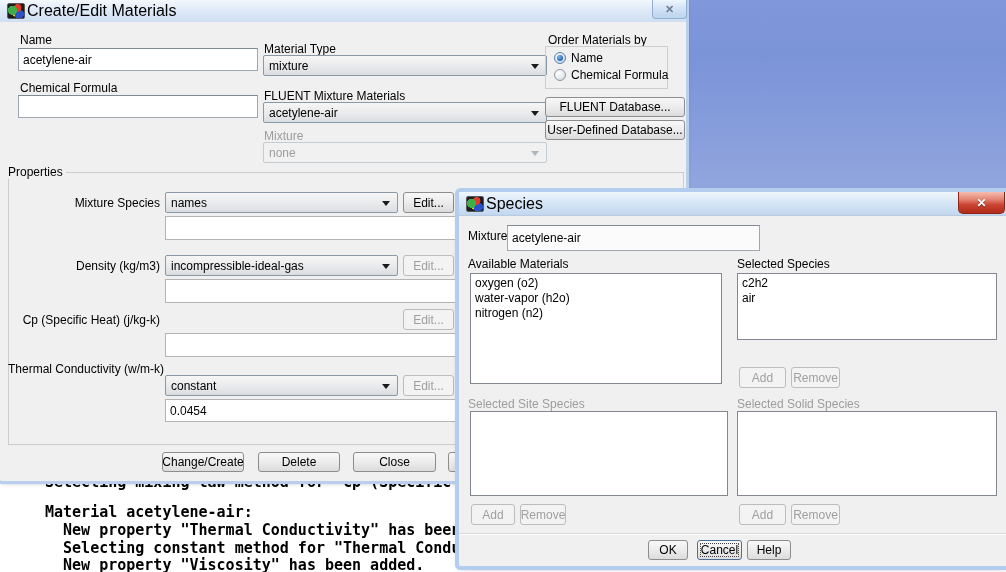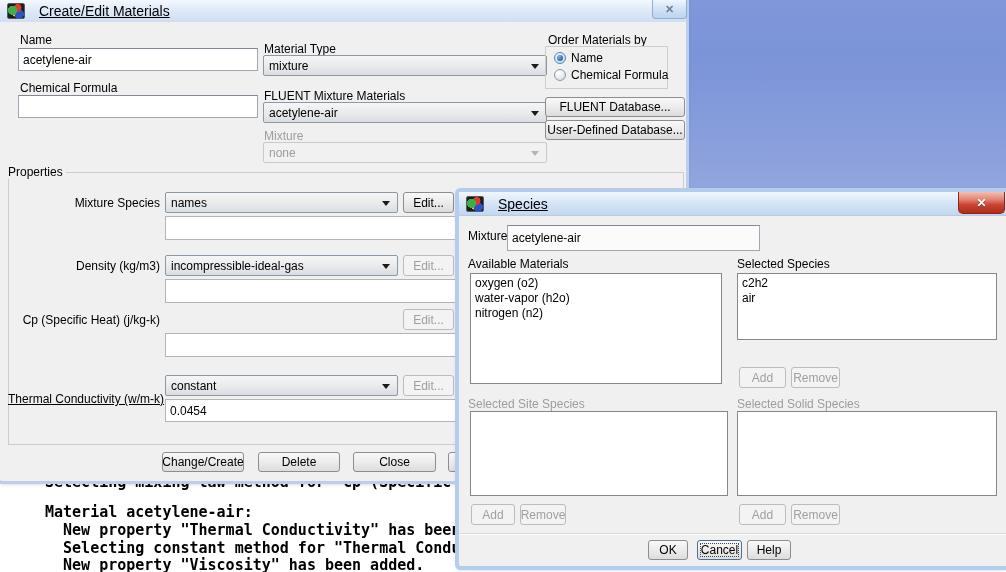--- a/index.html
+++ b/index.html
@@ -14,21 +14,21 @@
            line-height:18px;white-space:pre;z-index:1;}
   .cline{position:absolute;left:45px;white-space:pre;}
 
   
   .win{background:#f0f0f0;box-sizing:content-box;}
   .win1{left:0;top:0;width:686px;height:481px;z-index:2;box-shadow:0 0 0 3px #b9cfec,0 2px 5px rgba(20,40,90,.35);border-radius:0 0 2px 2px;}
   .win2{left:459px;top:192px;width:547px;height:374px;z-index:3;box-shadow:0 0 0 4px #b4cdee,0 2px 6px rgba(20,40,90,.4);border-radius:2px 0 0 2px;}
   .tbar{position:absolute;left:0;top:0;right:0;display:flex;align-items:center;}
   .tbar1{height:22px;background:linear-gradient(#f3f8fd,#dde9f7 50%,#cfdff2);}
   .tbar2{height:23px;background:linear-gradient(#f0f7fd,#d7e6f7 45%,#c2d7ef);border-bottom:1px solid #b9cbe0;}
-  .ttext{margin-left:14px;font-size:14px;text-decoration:underline;}
+  .ttext{margin-left:2px;font-size:16px;}
   .appicon{width:16px;height:14px;margin-left:7px;border:1px solid #5a5a5a;border-radius:2px;
     background-image:
       radial-gradient(circle at 28% 45%,#3fae49 0 32%,transparent 34%),
       radial-gradient(circle at 60% 28%,#e03a2a 0 27%,transparent 29%),
       radial-gradient(circle at 70% 72%,#2a53c9 0 30%,transparent 32%),
       radial-gradient(circle at 45% 70%,#e0d22a 0 20%,transparent 22%),
       linear-gradient(#1d1d1d,#1d1d1d);}
   .closebtn{position:absolute;display:flex;align-items:center;justify-content:center;cursor:default;}
   .close1{left:652px;top:0;width:33px;height:18px;border:1px solid #93aecf;border-top:none;
           border-radius:0 0 4px 4px;background:linear-gradient(#eef6fd,#d3e4f6 45%,#bcd4ee);
@@ -143,21 +143,21 @@
     <span>incompressible-ideal-gas</span>
     <span class="arr"></span>
   </div>
   <div class="btn disabled" style="left:403px;top:255px;width:51px;height:21px;">Edit...</div>
   <div class="fieldarea" style="left:165px;top:279px;width:516px;height:24px;"></div>
 
   <div class="plabel" style="top:313px;">Cp (Specific Heat) (j/kg-k)</div>
   <div class="btn disabled" style="left:403px;top:309px;width:51px;height:21px;">Edit...</div>
   <div class="fieldarea" style="left:165px;top:333px;width:516px;height:24px;"></div>
 
-  <div class="plabel" style="top:392px;text-decoration:underline;">Thermal Conductivity (w/m-k)</div>
+  <div class="plabel" style="top:362px;">Thermal Conductivity (w/m-k)</div>
   <div class="combo" style="left:165px;top:375px;width:233px;">
     <span>constant</span>
     <span class="arr"></span>
   </div>
   <div class="btn disabled" style="left:403px;top:375px;width:51px;height:21px;">Edit...</div>
   <div class="input" style="left:165px;top:399px;width:516px;height:23px;border-color:#b4b4b4;text-align:center;">0.0454</div>
 
   <div class="btn" style="left:162px;top:452px;width:82px;">Change/Create</div>
   <div class="btn" style="left:258px;top:452px;width:82px;">Delete</div>
   <div class="btn" style="left:353px;top:452px;width:83px;">Close</div>

